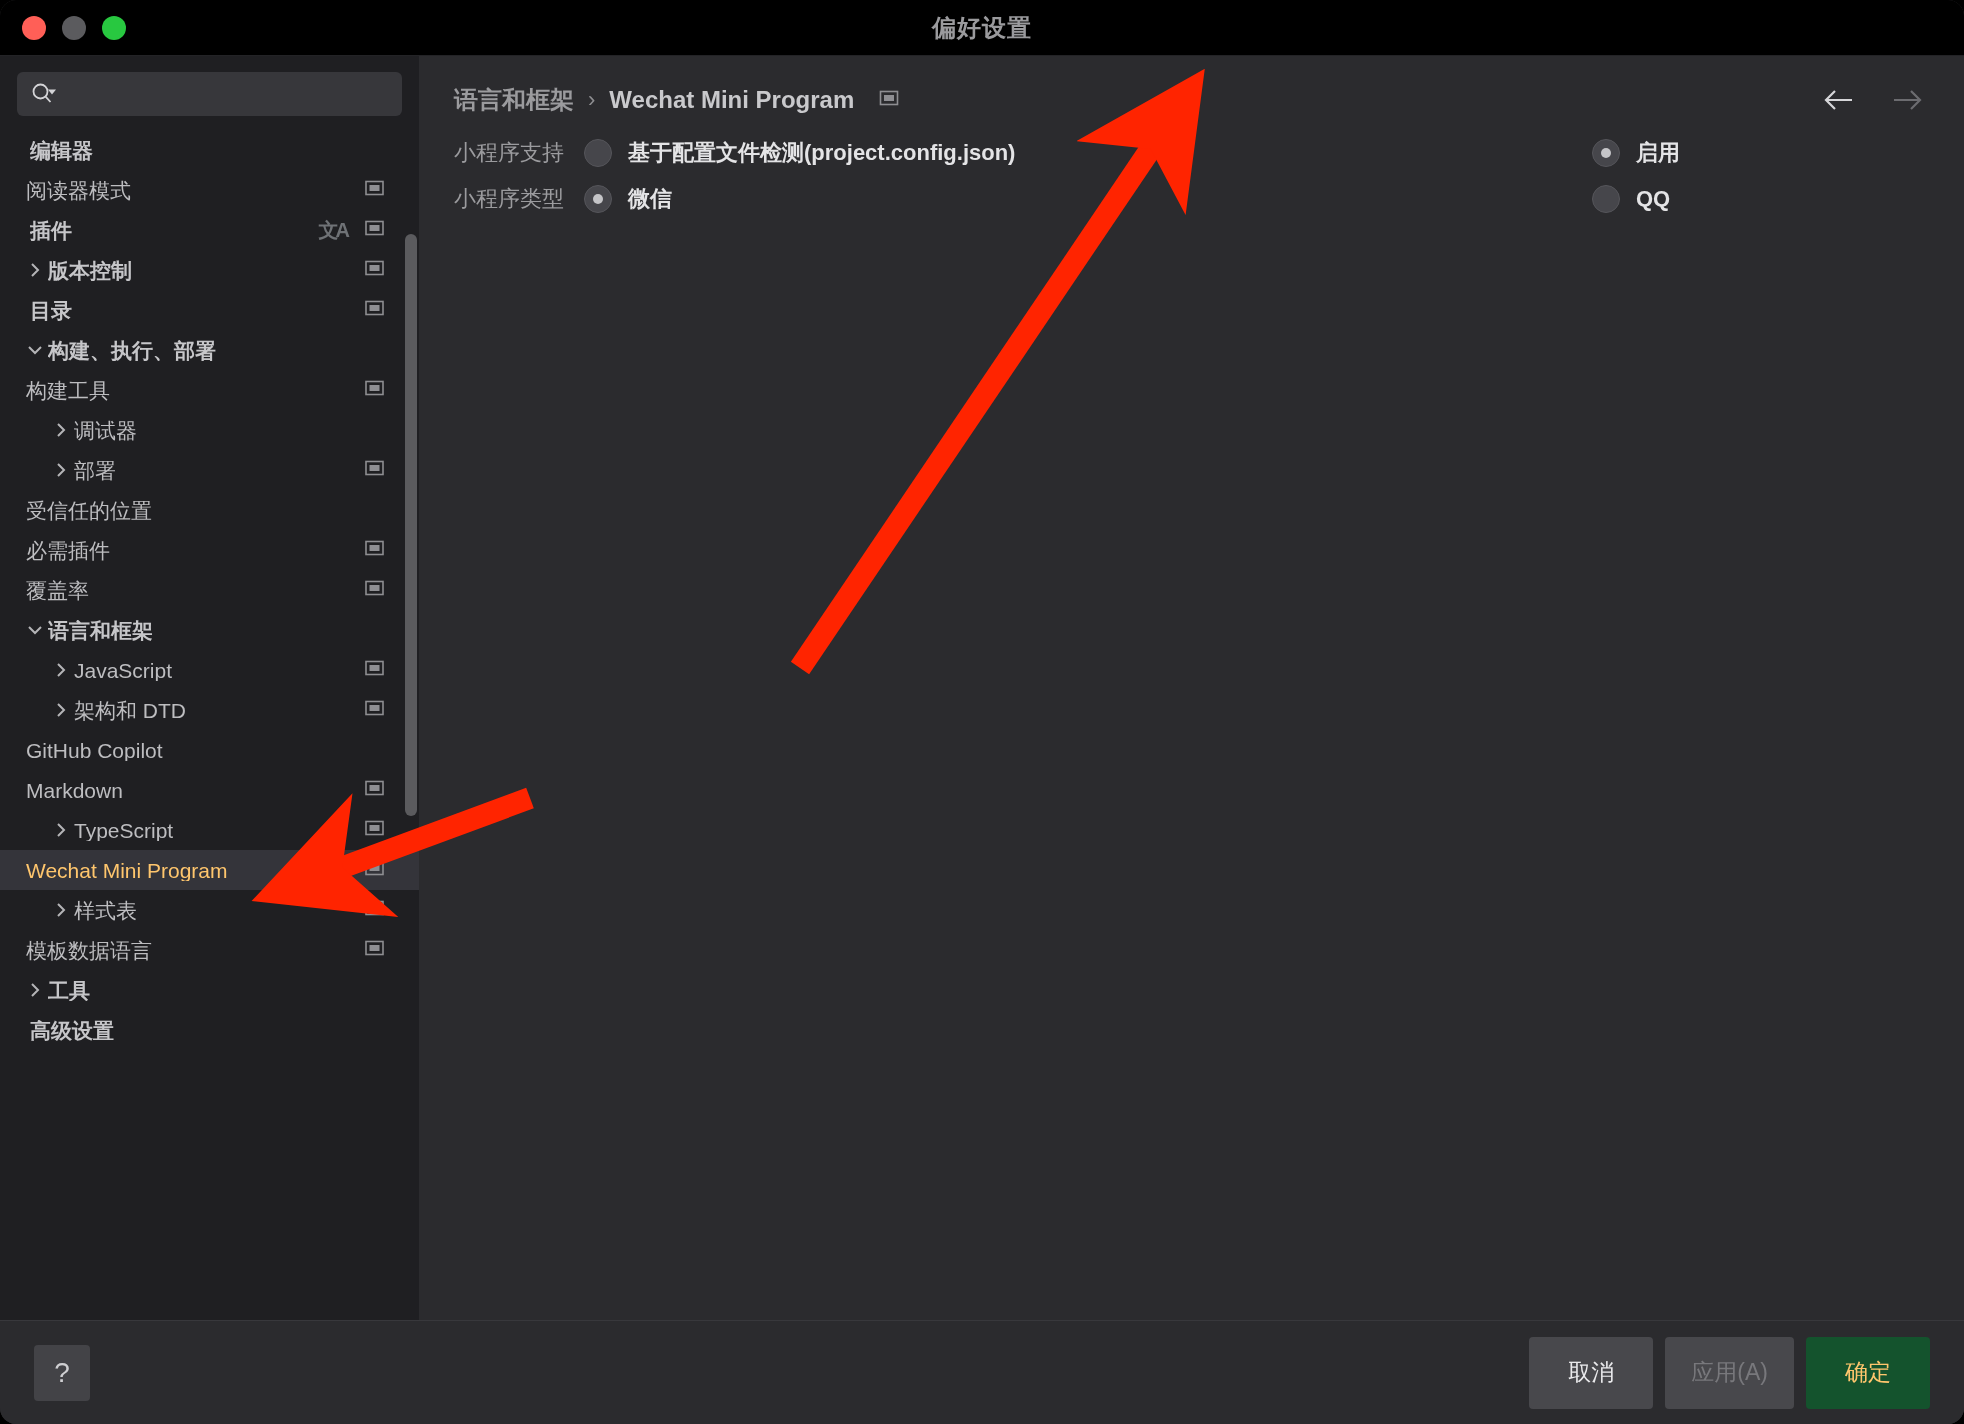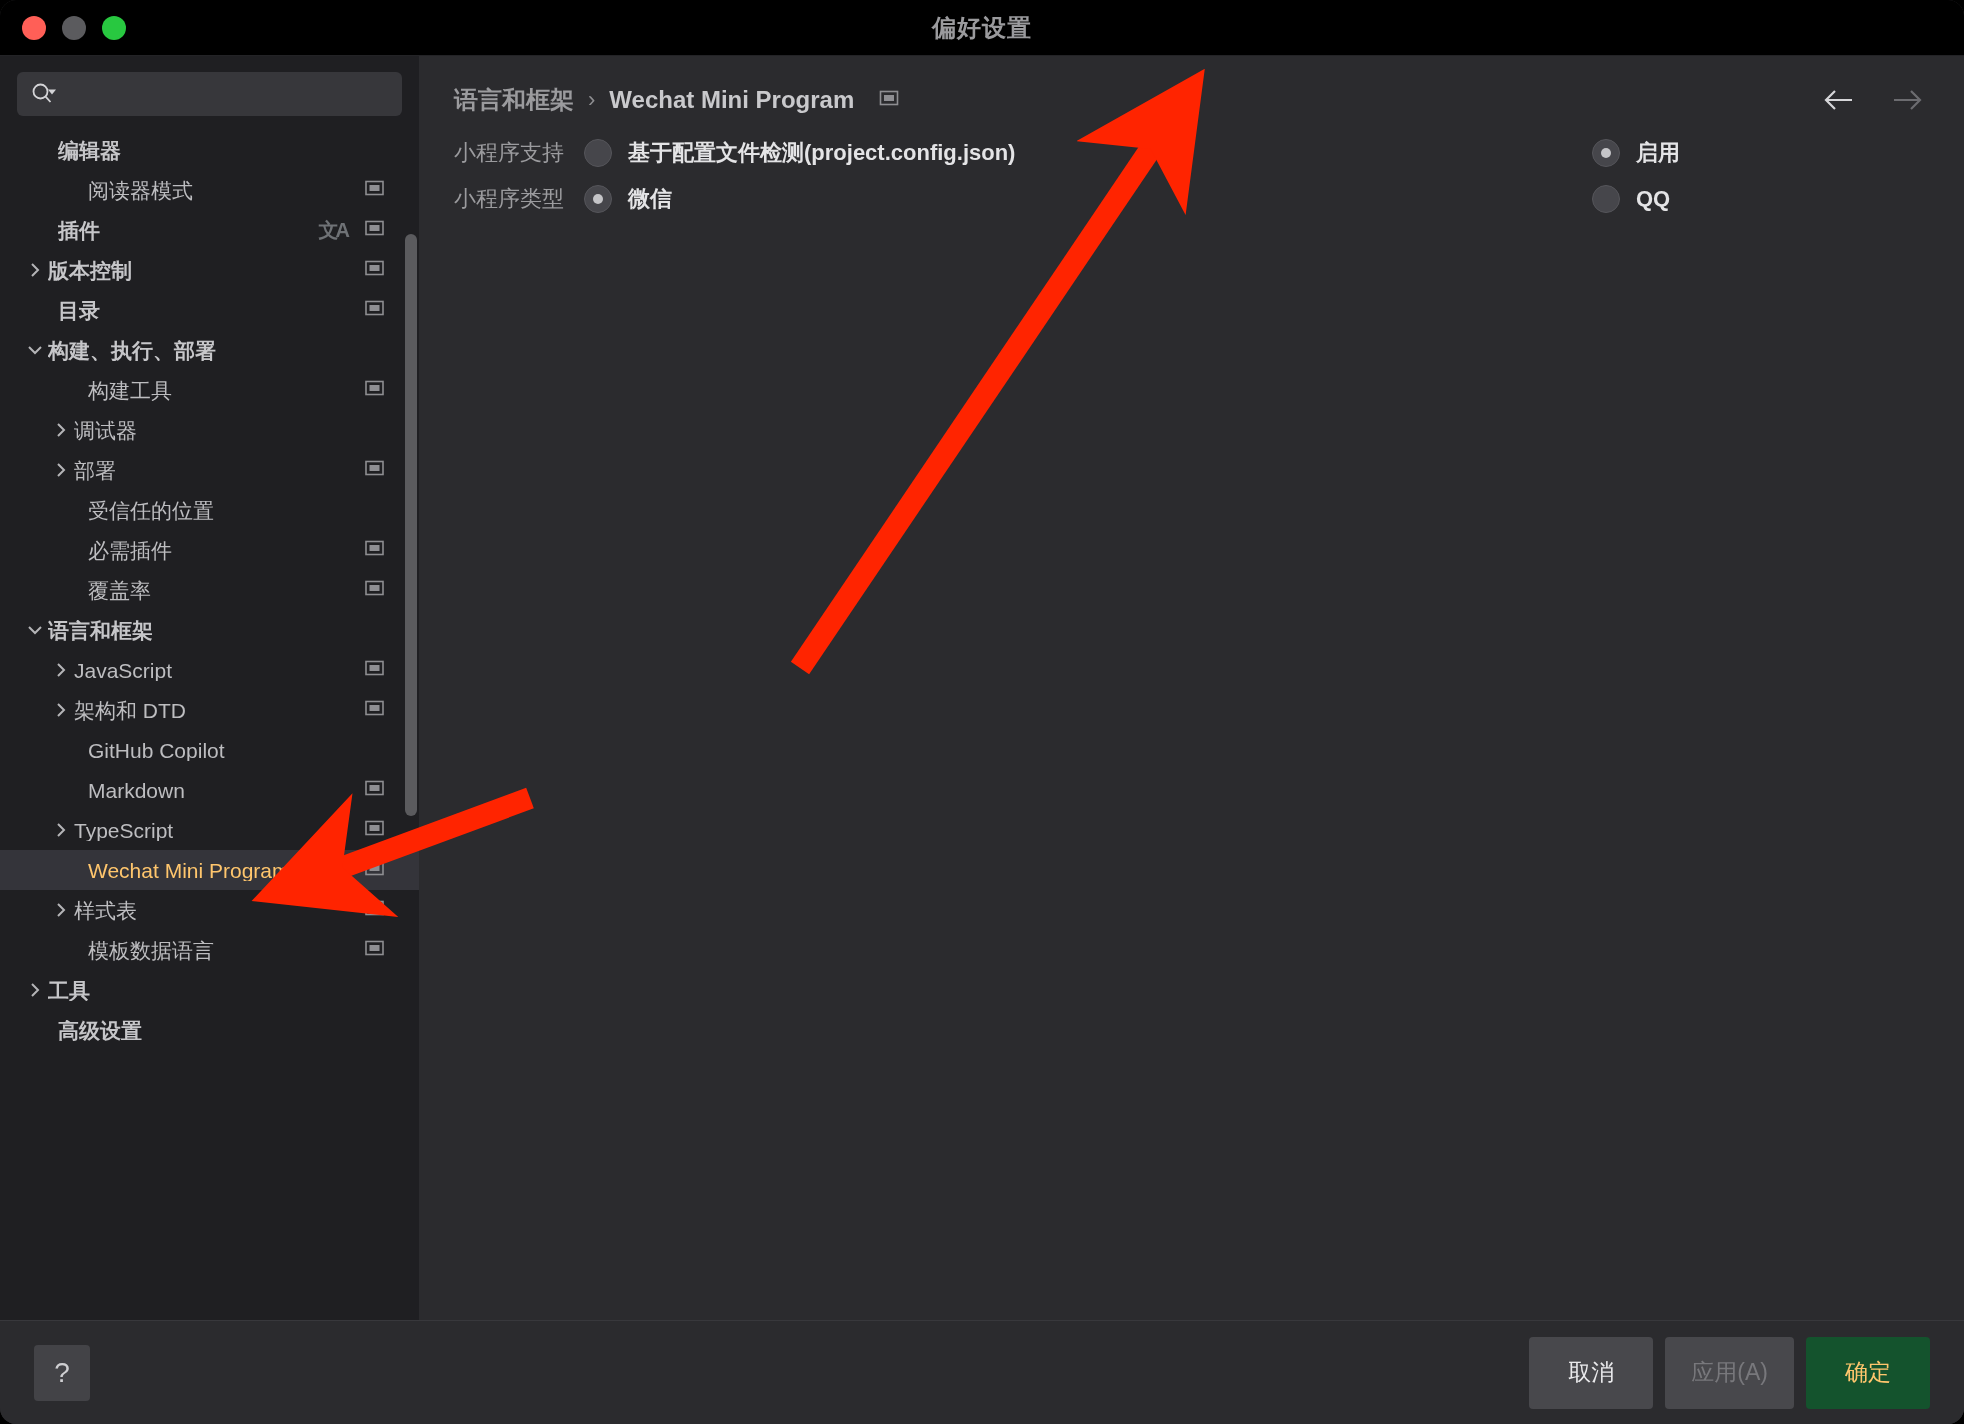--- a/index.html
+++ b/index.html
@@ -89,23 +89,23 @@
     transform: translateY(-50%);
     display: block;
   }
   .tr-icon {
     position: absolute; right: 72px; top: 50%;
     transform: translateY(-50%);
     font-size: 20px; color: #6f7276; font-weight: bold;
     letter-spacing: -3px;
   }
   
-  .lvl0 { padding-left: 32px; }
+  .lvl0 { padding-left: 4px; }
   .lvl0c { padding-left: 22px; }
-  .lvl1 { padding-left: 62px; }
+  .lvl1 { }
   .lvl1c { padding-left: 48px; }
   .lvl0 .label, .lvl1 .label { margin-left: 26px; }
   .lvl0c .label, .lvl1c .label { margin-left: 0; }
 
   #sb-track {
     position: absolute; right: 2px; top: 178px;
     width: 12px; height: 582px;
   }
   #sb-thumb {
     width: 12px; height: 100%;

